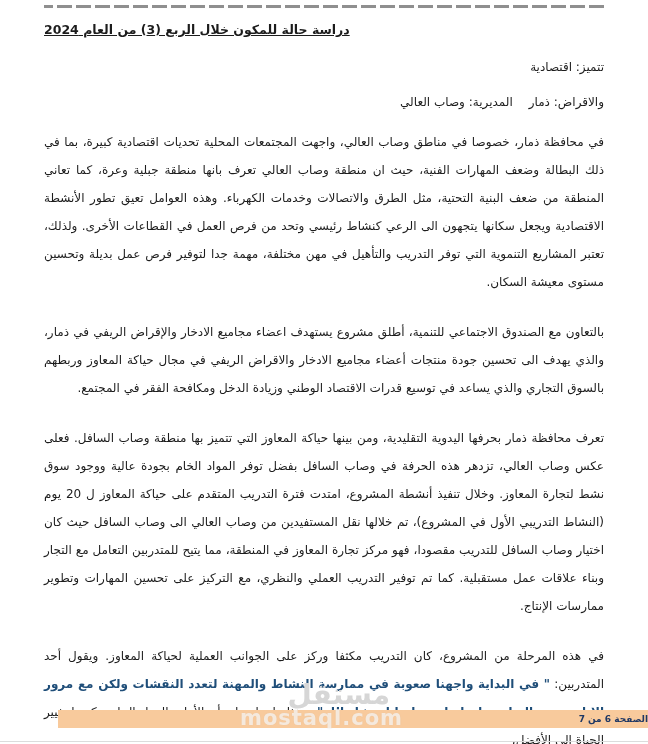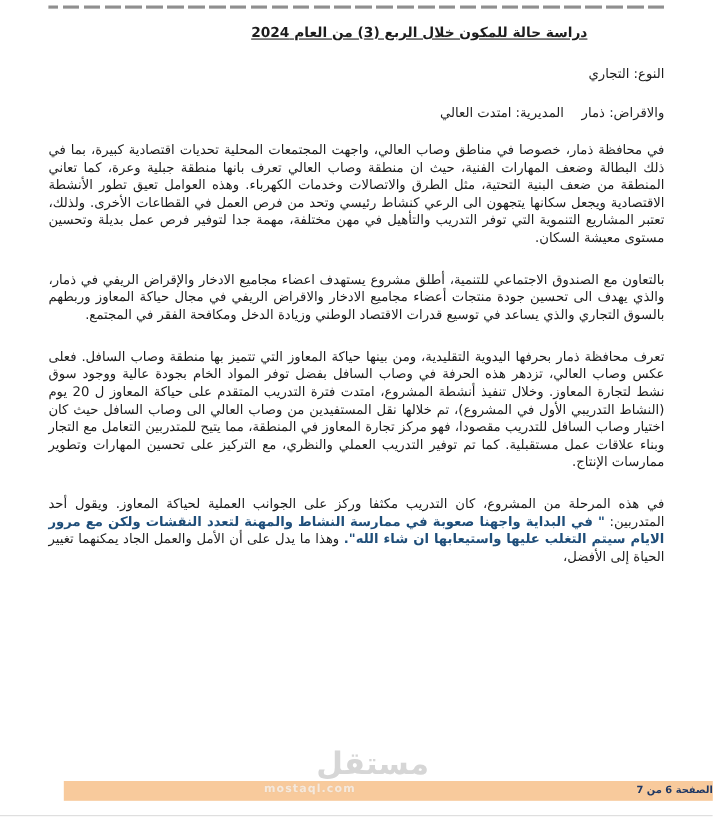--- a/index.html
+++ b/index.html
@@ -24,21 +24,21 @@
     margin-top: 5px;
     height: 3px;
     background: repeating-linear-gradient(to left, #8f8f8f 0 15px, #ffffff 15px 19px);
     border-bottom: 1px solid #fdfdfd;
   }
   .doc-title {
     margin: 12px 70px 0 0;
     font-size: 12.5px;
     font-weight: bold;
     text-decoration: underline;
-    text-align: right;
+    text-align: left;
     line-height: 18px;
   }
   .meta-row1 {
     margin-top: 20px;
     display: flex;
     align-items: baseline;
     gap: 34px;
     font-size: 12px;
     line-height: 17px;
   }
@@ -46,21 +46,21 @@
     margin-top: 18px;
     display: flex;
     gap: 16px;
     font-size: 12px;
     line-height: 17px;
   }
   .body-text { margin-top: 17px; }
   .para {
     margin: 0 0 22px 0;
     font-size: 12px;
-    line-height: 16px;
+    line-height: 28px;
     text-align: justify;
     text-justify: inter-word;
   }
   .quote {
     font-weight: bold;
     color: var(--quote, #1F4E79);
   }
   .footer-bar {
     position: absolute;
     left: 58px;
@@ -88,21 +88,21 @@
     pointer-events: none;
   }
   .watermark-logo {
     font-size: 28px;
     font-weight: bold;
     color: var(--watermark, #D6D6D6);
     line-height: 28px;
     direction: rtl;
   }
   .watermark-site {
-    font-size: 10px;
+    font-size: 21px;
     font-weight: bold;
     letter-spacing: 1px;
     color: rgba(255,255,255,0.62);
     text-shadow: 0 0 1px rgba(190,190,190,0.35);
     line-height: 18px;
   }
   .bottom-edge {
     position: absolute;
     left: 0; right: 0;
     bottom: 2px;
@@ -115,26 +115,26 @@
 
 <div class="doc" lang="ar">
 
   <div class="content">
 
     <div class="section-break"></div>
 
     <div class="doc-title">دراسة حالة للمكون خلال الربع (3) من العام 2024</div>
 
     <div class="meta-row1">
-      <span>النوع: التجاري</span>
+      <span>تتميز: اقتصادية</span>
     </div>
 
     <div class="meta-row2">
       <span>والاقراض: ذمار</span>
-      <span>المديرية: امتدت العالي</span>
+      <span>المديرية: وصاب العالي</span>
     </div>
 
     <div class="body-text">
 
       <p class="para">في محافظة ذمار، خصوصا في مناطق وصاب العالي، واجهت المجتمعات المحلية تحديات اقتصادية كبيرة، بما في ذلك البطالة وضعف المهارات الفنية، حيث ان منطقة وصاب العالي تعرف بانها منطقة جبلية وعرة، كما تعاني المنطقة من ضعف البنية التحتية، مثل الطرق والاتصالات وخدمات الكهرباء. وهذه العوامل تعيق تطور الأنشطة الاقتصادية ويجعل سكانها يتجهون الى الرعي كنشاط رئيسي وتحد من فرص العمل في القطاعات الأخرى. ولذلك، تعتبر المشاريع التنموية التي توفر التدريب والتأهيل في مهن مختلفة، مهمة جدا لتوفير فرص عمل بديلة وتحسين مستوى معيشة السكان.</p>
 
       <p class="para">بالتعاون مع الصندوق الاجتماعي للتنمية، أطلق مشروع يستهدف اعضاء مجاميع الادخار والإقراض الريفي في ذمار، والذي يهدف الى تحسين جودة منتجات أعضاء مجاميع الادخار والاقراض الريفي في مجال حياكة المعاوز وربطهم بالسوق التجاري والذي يساعد في توسيع قدرات الاقتصاد الوطني وزيادة الدخل ومكافحة الفقر في المجتمع.</p>
 
       <p class="para">تعرف محافظة ذمار بحرفها اليدوية التقليدية، ومن بينها حياكة المعاوز التي تتميز بها منطقة وصاب السافل. فعلى عكس وصاب العالي، تزدهر هذه الحرفة في وصاب السافل بفضل توفر المواد الخام بجودة عالية ووجود سوق نشط لتجارة المعاوز. وخلال تنفيذ أنشطة المشروع، امتدت فترة التدريب المتقدم على حياكة المعاوز ل 20 يوم (النشاط التدريبي الأول في المشروع)، تم خلالها نقل المستفيدين من وصاب العالي الى وصاب السافل حيث كان اختيار وصاب السافل للتدريب مقصودا، فهو مركز تجارة المعاوز في المنطقة، مما يتيح للمتدربين التعامل مع التجار وبناء علاقات عمل مستقبلية. كما تم توفير التدريب العملي والنظري، مع التركيز على تحسين المهارات وتطوير ممارسات الإنتاج.</p>
 

